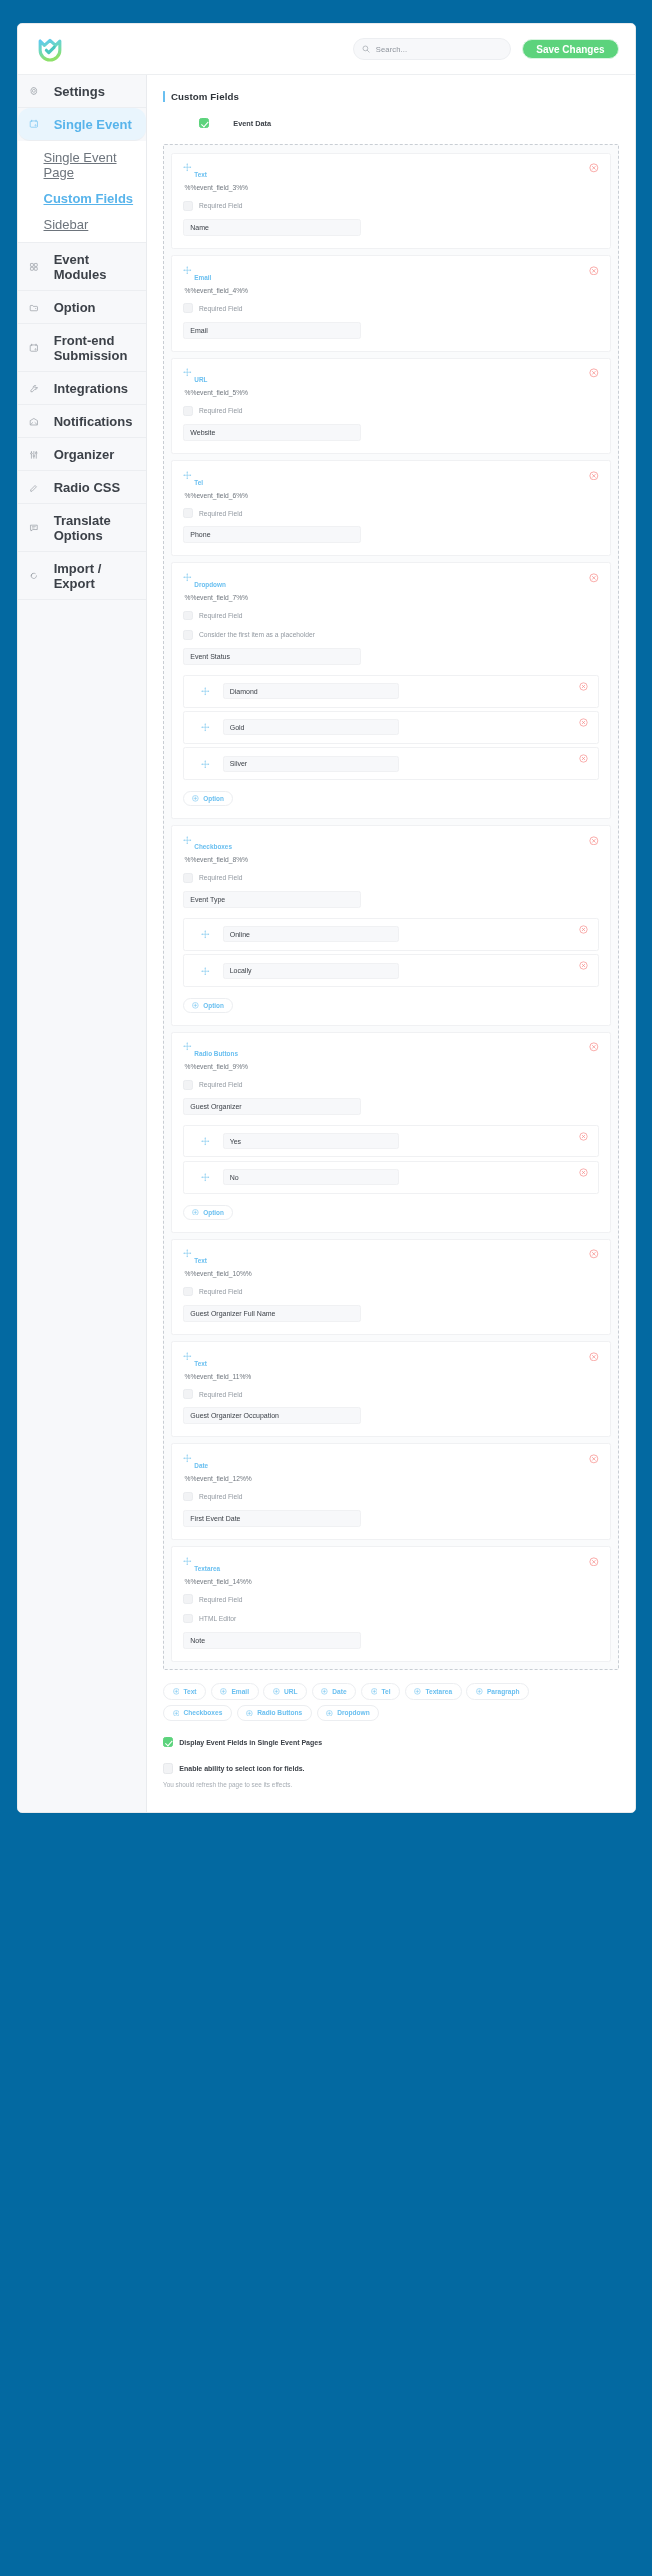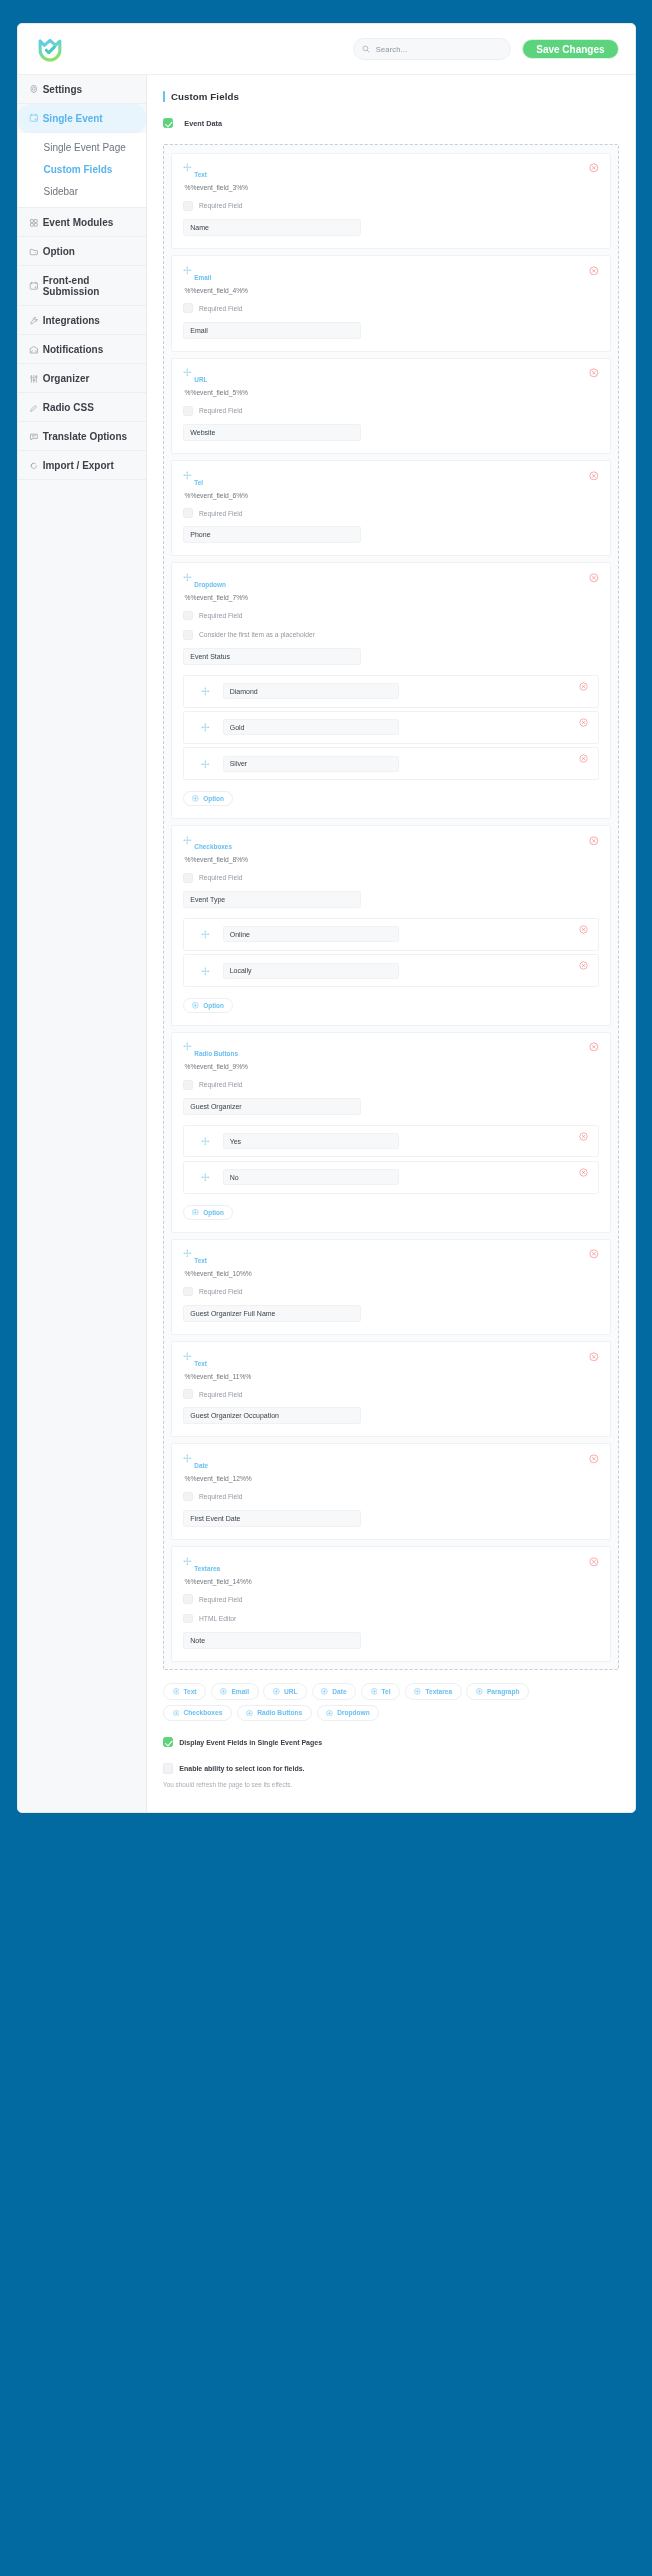--- a/index.html
+++ b/index.html
@@ -81,45 +81,46 @@
   .sidebar {
     width: 129px;
     flex: none;
     background: #f7f8fa;
     border-right: 0.6px solid #e9ebee;
     padding-bottom: 24px;
   }
   .nav-item {
     display: flex;
     align-items: center;
-    gap: 4px;
+    gap: 15px;
     padding: 8.5px 11px;
-    font-size: 10px;
+    font-size: 13px;
     color: #3b4css;
     color: #3c4148;
     cursor: pointer;
     border-bottom: 0.6px solid #eceef1;
     font-weight: bold;
   }
   .nav-item .nav-ico { flex: none; width: 9.7px; height: 9.7px; line-height: 0; }
   .nav-item.active {
     background: #e9f5fd;
     color: #58b4eb;
     border-radius: 12px;
   }
   .sub-nav {
     background: #ffffff;
     border-bottom: 0.6px solid #eceef1;
     padding: 3.6px 0 4.9px 0;
   }
   .sub-item {
     padding: 5.5px 11px 5.5px 25.5px;
-    font-size: 10px;
+    font-size: 13px;
     color: #6d747c;
     cursor: pointer;
+    text-decoration: underline;
   }
   .sub-item.active { color: #58b4eb; font-weight: bold; }
 
   
   .main {
     flex: 1;
     background: #ffffff;
     padding: 16px 16px 24px 16px;
     min-width: 0;
   }
@@ -138,22 +139,23 @@
   .page-title {
     font-size: 9.7px;
     font-weight: bold;
     color: #2f343a;
     letter-spacing: 0.1px;
   }
 
   .toggle-row {
     display: flex;
     align-items: center;
-    gap: 11px;
+    gap: 24px;
     margin-bottom: 16px;
+    margin-left: 36px;
   }
   .chk {
     width: 10.3px; height: 10.3px;
     border-radius: 2.4px;
     flex: none;
     background: #f2f3f5;
     border: 0.6px solid #e6e8eb;
   }
   .chk.on {
     background: #5cd37c;

